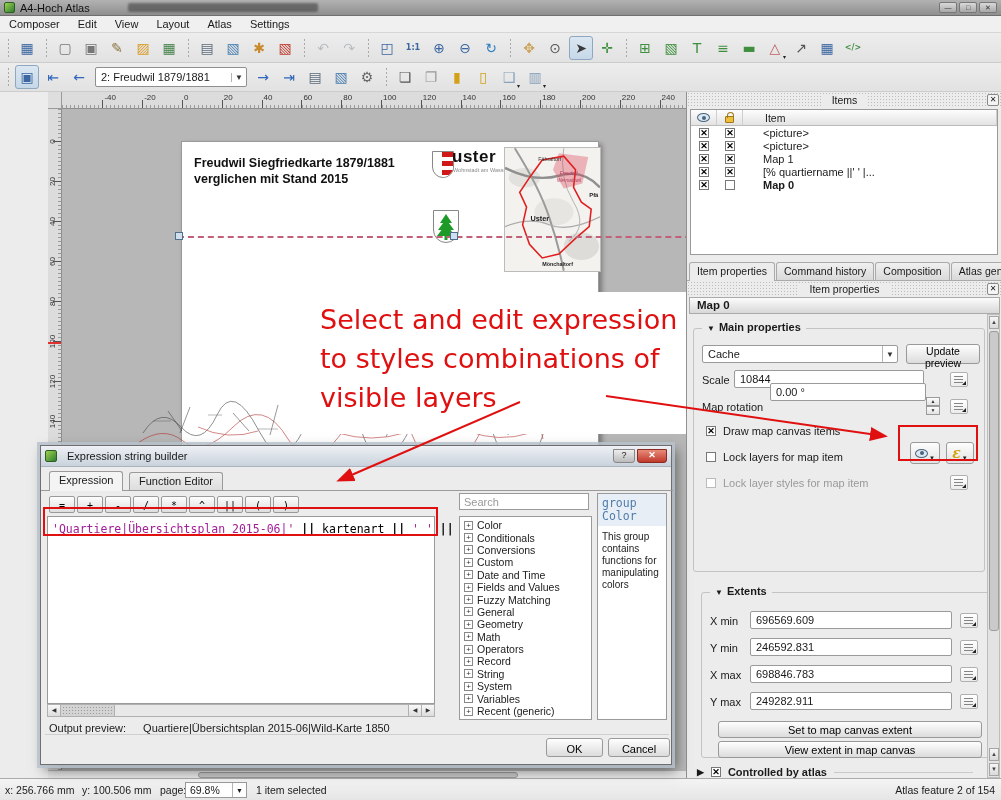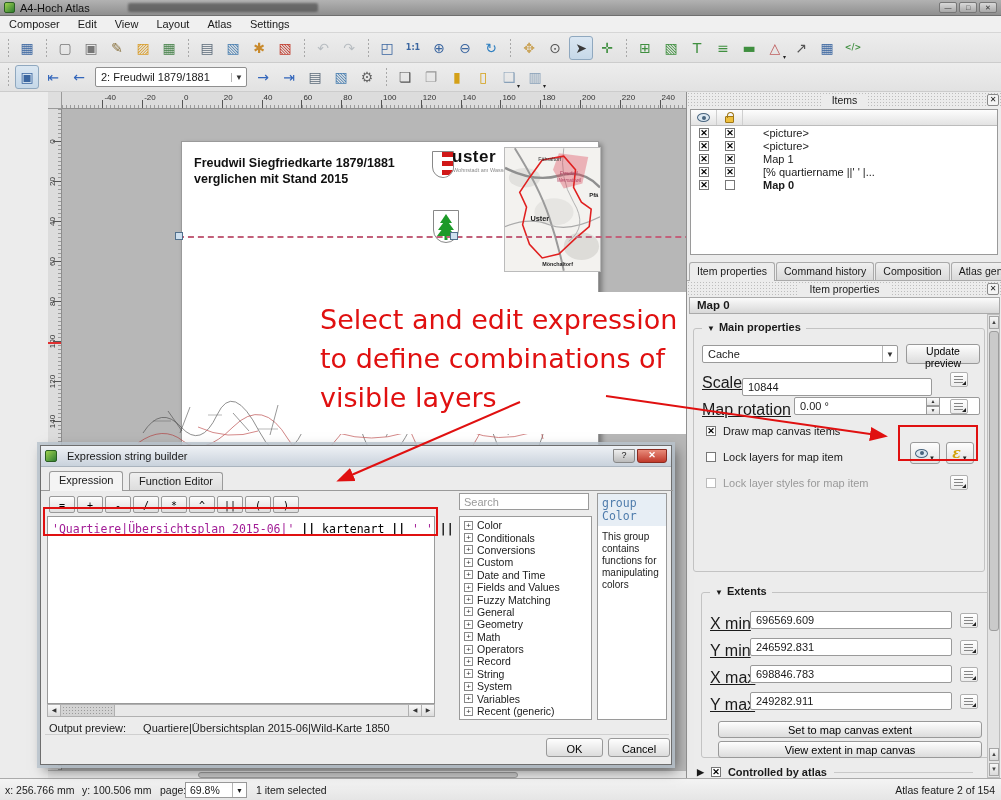--- a/index.html
+++ b/index.html
@@ -111,21 +111,21 @@
   .ptab.active { background:#ececec; height:19px; position:relative; z-index:2; }
 
   .proptitle { position:absolute; left:0; top:189px; width:315px; }
   .map0head { position:absolute; left:2px; top:205px; width:311px; height:17px; background:linear-gradient(#fbfbfb,#d8d8d8);
     border:1px solid #aaa; font-weight:bold; font-size:11.5px; padding:1px 0 0 7px; }
   .props { position:absolute; left:2px; top:222px; width:298px; height:464px; }
 
   .gbox { position:absolute; border:1px solid #c3c3c3; border-radius:3px; }
   .gtitle { position:absolute; top:-8px; left:8px; background:#ececec; padding:0 5px; font-weight:bold; font-size:11px; }
   .gtitle .tri { font-size:8px; margin-right:4px; }
-  .plabel { position:absolute; font-size:16px;text-decoration:underline; }
+  .plabel { position:absolute; font-size:11px; }
   .pfield { position:absolute; height:18px; background:#fff; border:1px solid #9a9a9a; border-radius:2px;
     font-size:11px; padding:2px 0 0 5px; white-space:nowrap; }
   .pcombo { position:absolute; height:18px; background:#fff; border:1px solid #9a9a9a; border-radius:2px; display:flex; }
   .pcombo .t { flex:1; padding:2px 0 0 5px; font-size:11px; }
   .pcombo .a { width:15px; border-left:1px solid #b5b5b5; text-align:center; font-size:8px; padding-top:4px; color:#333; }
   .btn { background:linear-gradient(#fefefe,#dcdcdc); border:1px solid #999; border-radius:3px;
     font-size:11px; text-align:center; position:absolute; font-family:"Liberation Sans",sans-serif; }
   .ddi { position:absolute; width:18px; height:15px; background:linear-gradient(#ffffff,#ececec); border:1px solid #b0b0b0; border-radius:2px; }
   .ddi::before { content:''; position:absolute; left:3px; top:3px; width:9px; height:1px; background:#858585; box-shadow:0 3px 0 #858585, 0 6px 0 #858585; }
   .ddi::after { content:''; position:absolute; right:1px; bottom:1px; border-left:4px solid transparent; border-top:4px solid transparent; border-bottom:4px solid #222; transform:rotate(0deg); }
@@ -490,21 +490,21 @@
     <svg class="scribble" viewBox="0 0 470 56">
       <path d="M5,40 q18,-28 38,-6 t36,-12 t42,16 t52,-18 t48,10 t60,-14 t70,12 t60,-8" stroke="#444" stroke-width="0.7" fill="none"></path>
       <path d="M0,50 q25,-18 45,-2 t50,-14 t55,12 t60,-16 t65,14 t70,-10 t60,12" stroke="#b03030" stroke-width="0.7" fill="none"></path>
       <path d="M30,18 l14,20 M52,14 l-10,26 M95,20 l16,18 M140,12 l-8,30 M190,22 l18,14 M260,16 l-12,28 M320,24 l20,10 M380,14 l-10,28 M430,20 l16,16" stroke="#333" stroke-width="0.6" fill="none"></path>
       <path d="M60,34 q30,14 60,4 M200,40 q34,10 66,0 M330,38 q30,12 62,2" stroke="#c05050" stroke-width="0.8" fill="none"></path>
       <path d="M15,28 h18 M70,22 h14 M120,36 h20 M180,28 h16 M240,38 h18 M300,28 h16 M360,36 h20 M420,30 h16" stroke="#555" stroke-width="0.5"></path>
     </svg>
 
     <div class="annotation">
       <div>Select and edit expression</div>
-      <div>to define combinations of</div>
+      <div>to styles combinations of</div>
       <div>visible layers</div>
     </div>
   </div>
 
   <div class="canvas-vscroll">
       <div class="thumb"></div>
     </div>
   <div class="canvas-hscroll">
       <div class="thumb"></div>
     </div>
@@ -517,20 +517,21 @@
   </div>
 
   <div class="itemstable">
     <div class="itemshead">
       <span class="ithc c1">
           <span class="eyeic"></span>
         </span>
       <span class="ithc c2">
           <span class="lockic"></span>
         </span>
+      <span class="ithc" style="flex:1;justify-content:flex-start;padding-left:22px;">Item</span>
     </div>
     <div id="itemsRows">
         <div class="itemrow">
           <span class="c1">
             <span class="cbx">✕</span>
           </span>
           <span class="c2">
             <span class="cbx">✕</span>
           </span>
           <span class="c3">&lt;picture&gt;</span>
@@ -593,25 +594,25 @@
     <div class="gbox" style="left:4px;top:14px;width:292px;height:244px;">
       <span class="gtitle"><span class="tri">▼</span><span>Main properties</span></span>
 
       <div class="pcombo" style="left:8px;top:16px;width:196px;">
         <span class="t">Cache</span>
         <span class="a">▼</span>
       </div>
       <button class="btn" style="left:212px;top:15px;width:74px;height:20px;font-size:10.5px;">Update preview</button>
 
       <span class="plabel" style="left:8px;top:45px;">Scale</span>
-      <div class="pfield" style="left:48px;top:41px;width:190px;margin-top:8px;">10844</div>
+      <div class="pfield" style="left:40px;top:41px;width:190px;">10844</div>
       <div class="ddi" style="left:256px;top:43px;"></div>
 
       <span class="plabel" style="left:8px;top:72px;">Map rotation</span>
-      <div class="pfield" style="left:76px;top:68px;width:186px;margin-left:24px;">0.00 °</div>
+      <div class="pfield" style="left:76px;top:54px;width:156px;">0.00 °</div>
       <div class="spin" style="left:232px;top:68px;">
           <div>▲</div>
           <div>▼</div>
         </div>
       <div class="ddi" style="left:256px;top:70px;"></div>
 
       <div class="cbrow" style="left:12px;top:96px;">
         <span class="cbx">✕</span>
         <span>Draw map canvas items</span>
       </div>

